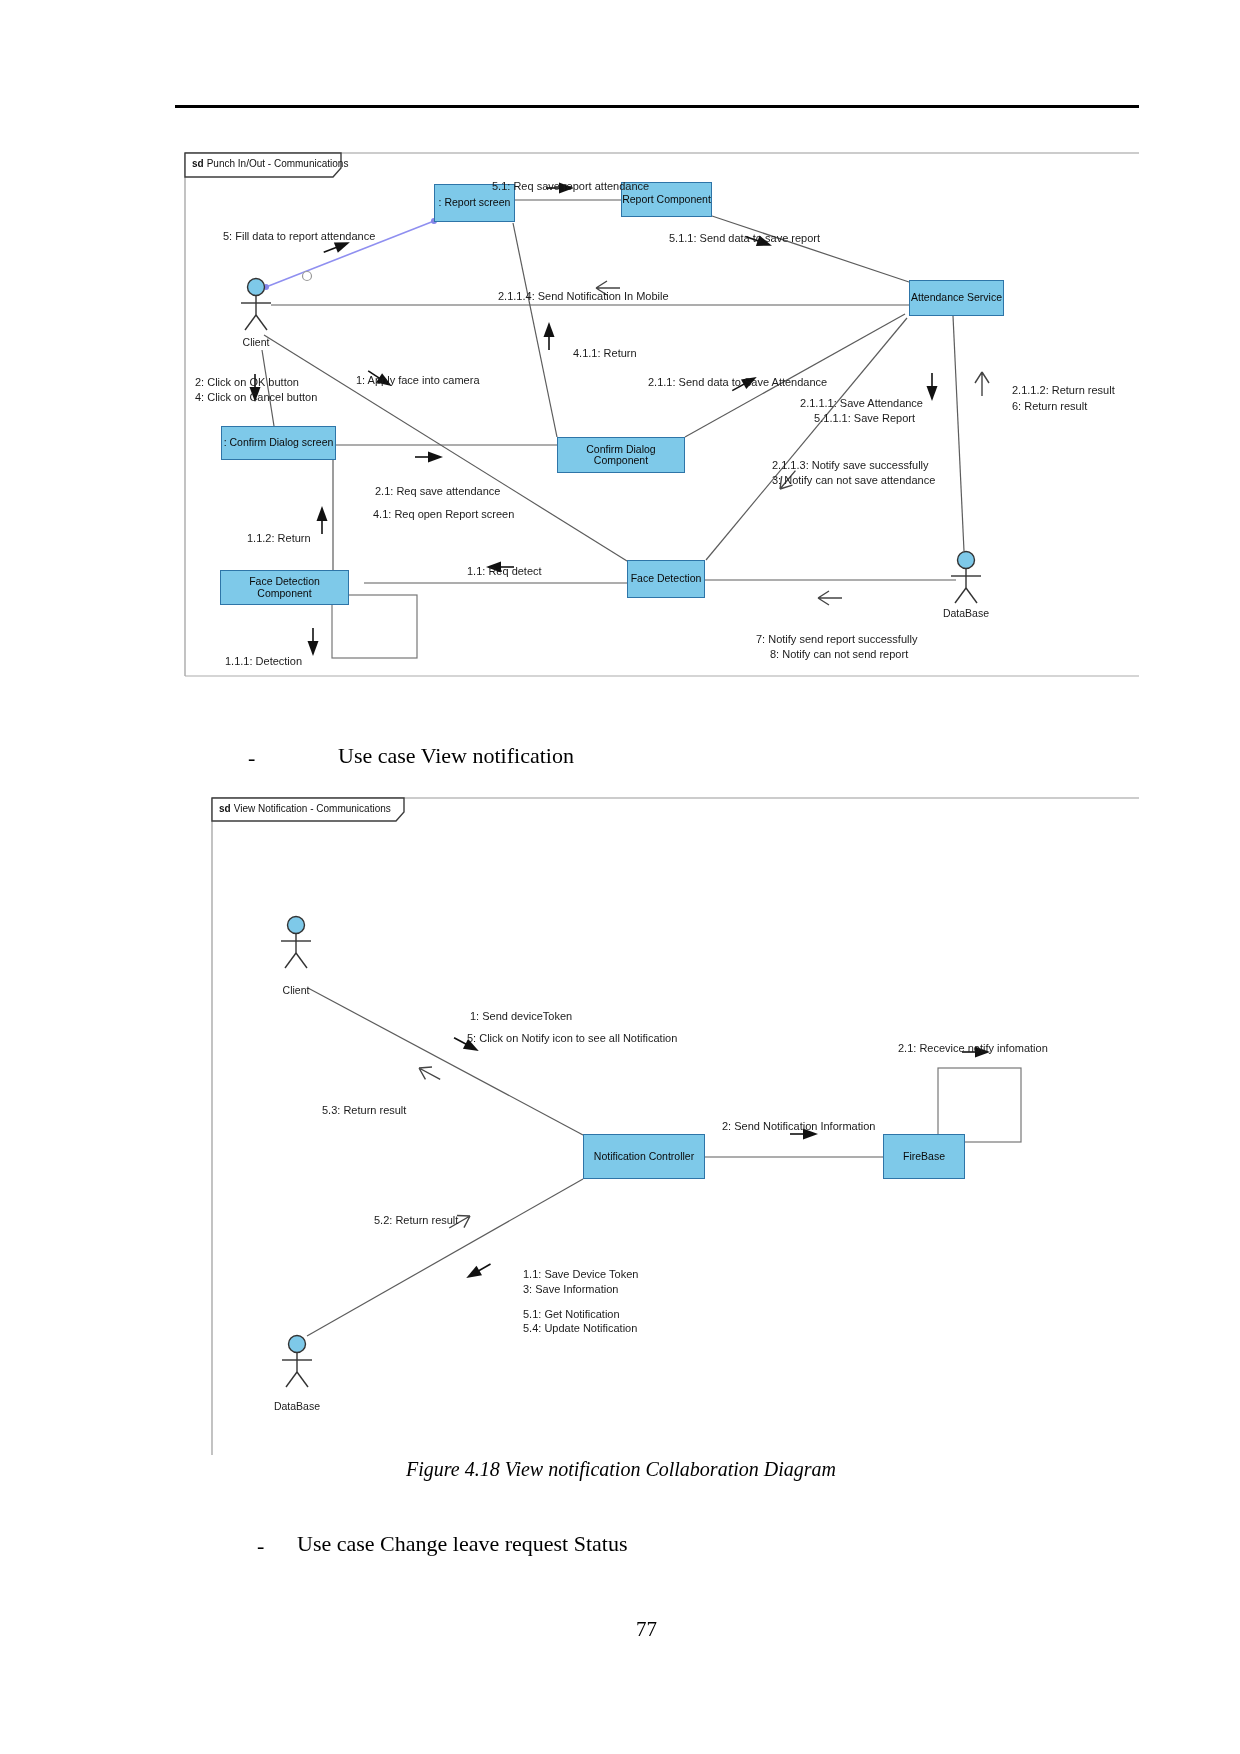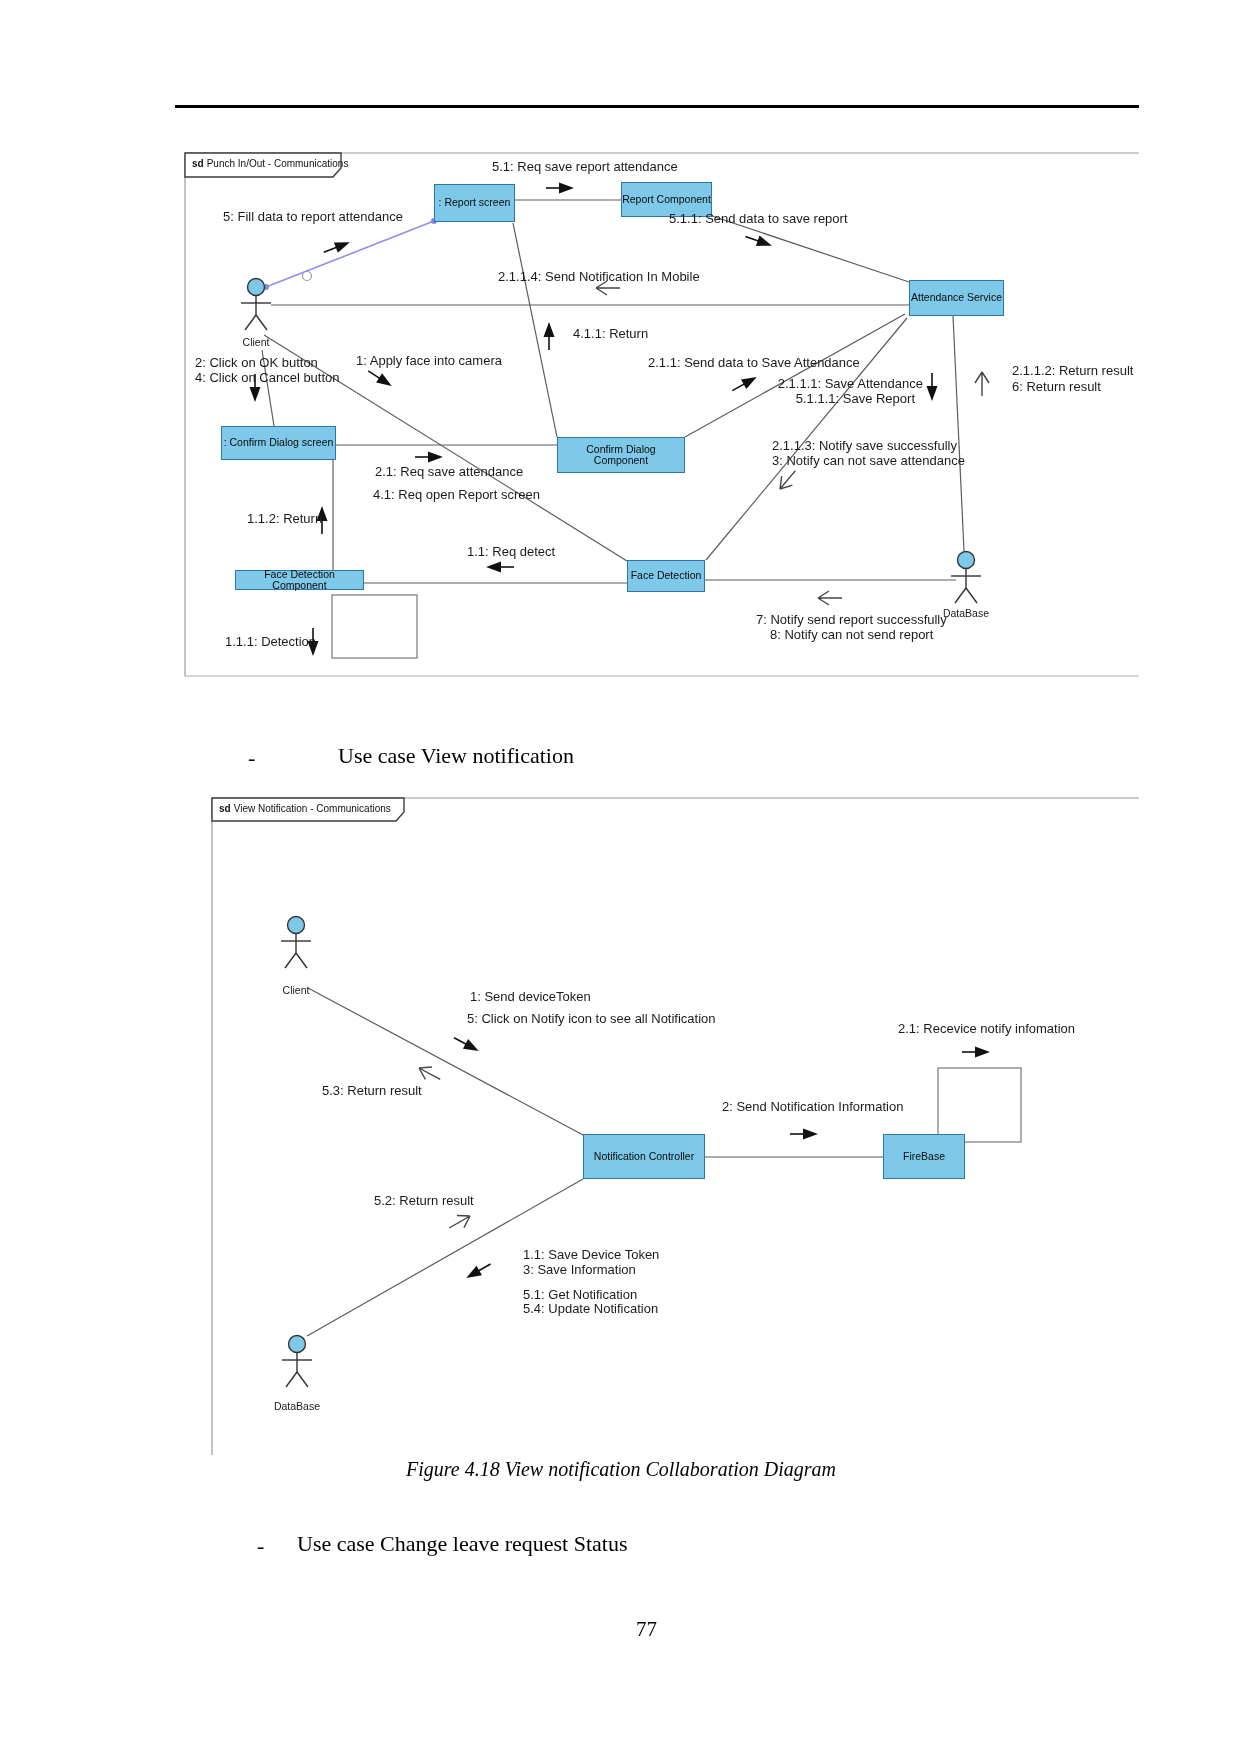--- a/index.html
+++ b/index.html
@@ -1,20 +1,20 @@
 <!DOCTYPE html>
 <html><head>
 <meta charset="utf-8">
 <style>
   html,body{margin:0;padding:0;background:#fff;}
   .page{position:relative;width:1240px;height:1754px;background:#ffffff;overflow:hidden;
         font-family:"Liberation Sans",sans-serif;}
   .hrule{position:absolute;left:175px;top:105px;width:964px;height:3px;background:#000;}
   svg.layer{position:absolute;left:0;top:0;pointer-events:none;}
-  .lbl{position:absolute;font-size:13px;color:#1b1b1b;white-space:nowrap;line-height:1.1;}
+  .lbl{position:absolute;font-size:11px;color:#1b1b1b;white-space:nowrap;line-height:1.1;margin-top:20px;}
   .lbl.right{text-align:right;}
   .box{position:absolute;background:#7EC9E9;border:1.6px solid #2E75A8;
        display:flex;align-items:center;justify-content:center;text-align:center;
        font-size:10.5px;color:#0a0a0a;box-sizing:border-box;line-height:1.05;}
   .actor-label{position:absolute;width:80px;text-align:center;font-size:10.5px;color:#1b1b1b;}
   .tabtext{position:absolute;font-size:10px;color:#111;white-space:nowrap;}
   .tabtext b{font-weight:bold;margin-right:3px;}
   .serif{font-family:"Liberation Serif",serif;color:#000;}
   .caption{position:absolute;font-style:italic;font-size:20px;}
   .bullet-dash{position:absolute;font-size:22px;}
@@ -127,22 +127,22 @@
 
   <div class="tabtext" style="left:192px;top:158px;">
     <b>sd</b><span>Punch In/Out - Communications</span>
   </div>
 
   <div class="box" style="left:434px;top:184px;width:81px;height:38px;">: Report screen</div>
   <div class="box" style="left:621px;top:182px;width:91px;height:35px;">Report Component</div>
   <div class="box" style="left:909px;top:280px;width:95px;height:36px;">Attendance Service</div>
   <div class="box" style="left:221px;top:426px;width:115px;height:34px;">: Confirm Dialog screen</div>
   <div class="box" style="left:557px;top:437px;width:128px;height:36px;">Confirm Dialog Component</div>
-  <div class="box" style="left:235px;top:570px;width:129px;height:20px;">Face Detection Component</div>
-  <div class="box" style="left:627px;top:560px;width:78px;height:32px;">Face Detection</div>
+  <div class="box" style="left:220px;top:570px;width:129px;height:35px;">Face Detection Component</div>
+  <div class="box" style="left:627px;top:560px;width:78px;height:38px;">Face Detection</div>
 
   <div class="actor-label" style="left:216px;top:336px;">Client</div>
   <div class="actor-label" style="left:926px;top:607px;">DataBase</div>
 
   <div class="lbl" style="left:223px;top:210px;">5: Fill data to report attendance</div>
   <div class="lbl" style="left:492px;top:160px;">5.1: Req save report attendance</div>
   <div class="lbl" style="left:669px;top:212px;">5.1.1: Send data to save report</div>
   <div class="lbl" style="left:498px;top:270px;">2.1.1.4: Send Notification In Mobile</div>
   <div class="lbl" style="left:573px;top:327px;">4.1.1: Return</div>
   <div class="lbl" style="left:648px;top:356px;">2.1.1: Send data to Save Attendance</div>

